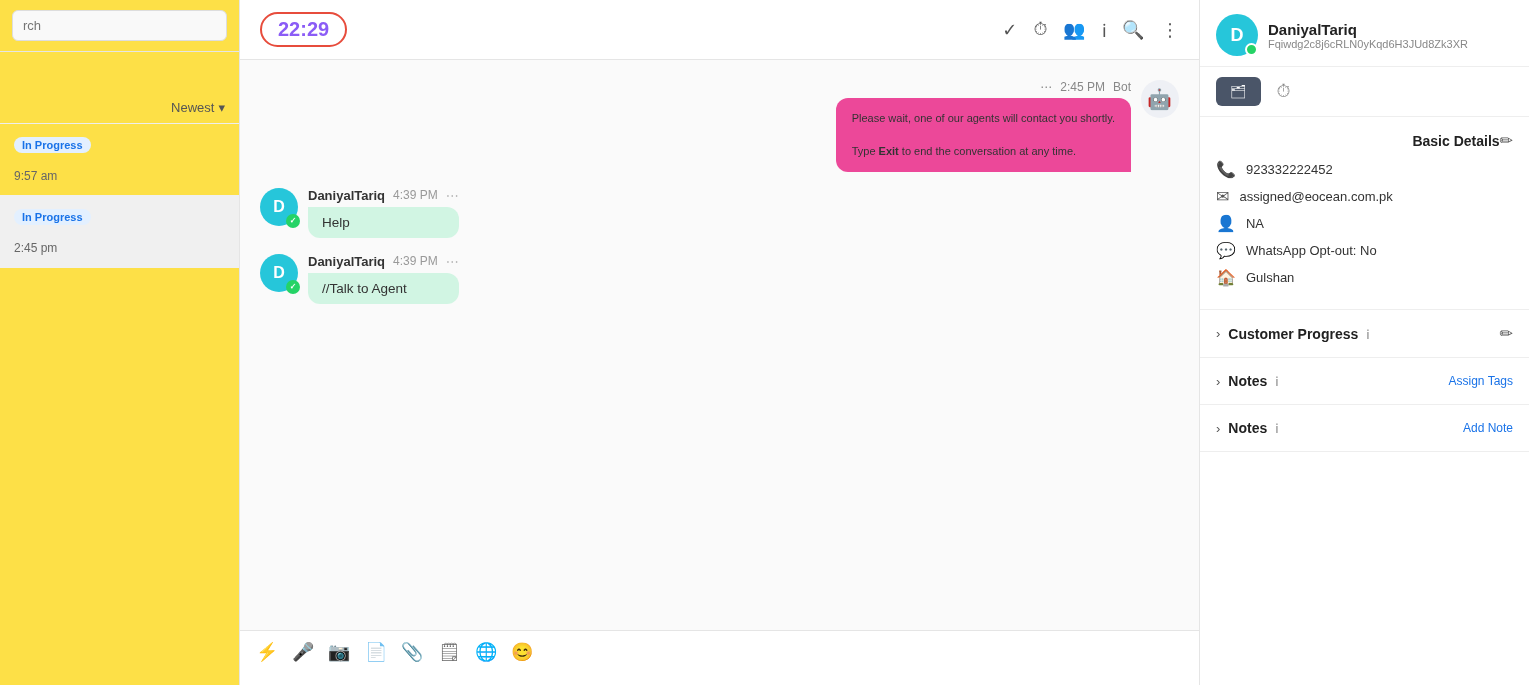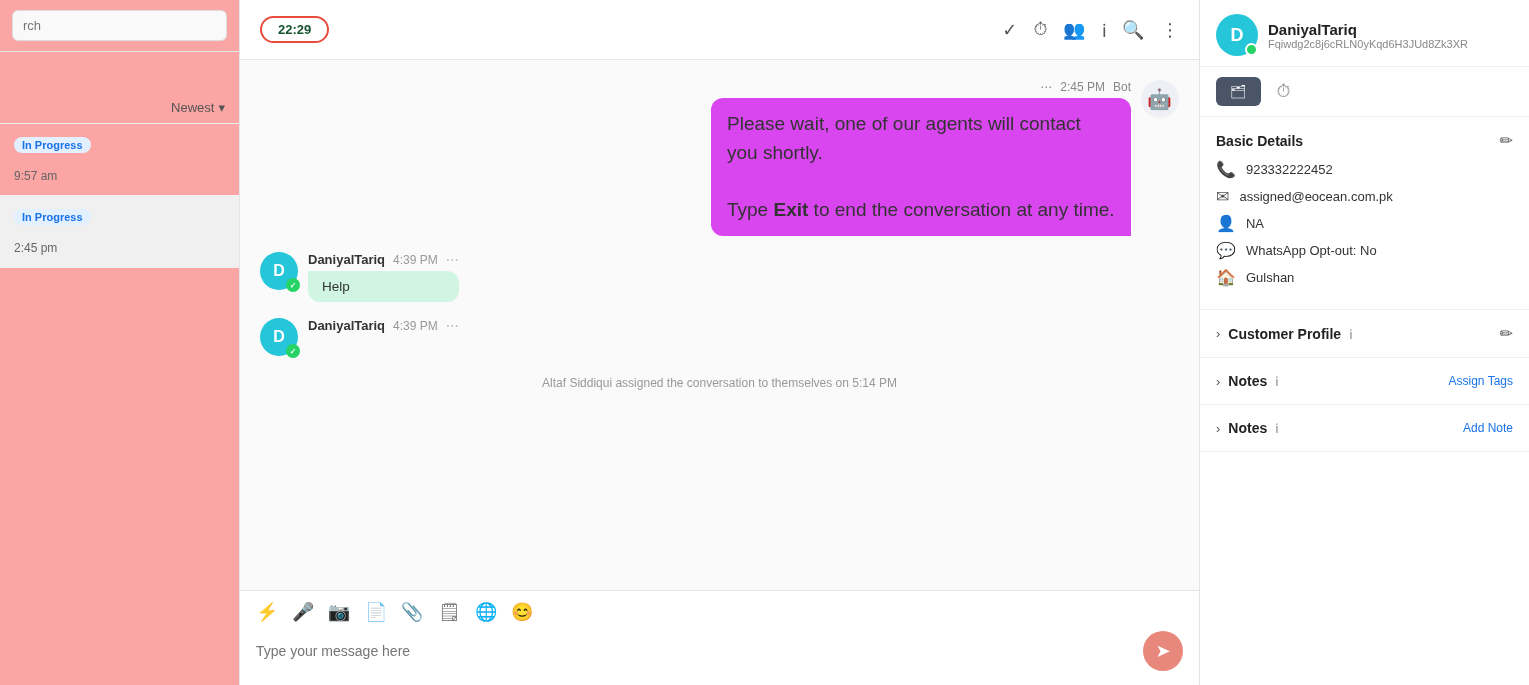--- a/index.html
+++ b/index.html
@@ -1,21 +1,21 @@
 <!DOCTYPE html>
 <html><head>
   <meta charset="utf-8">
   <style>
     * { box-sizing: border-box; margin: 0; padding: 0; }
     body { font-family: -apple-system, BlinkMacSystemFont, 'Segoe UI', sans-serif; background: #f5f5f5; display: flex; height: 685px; overflow: hidden; font-size: 14px; }
 
     
     .sidebar {
       width: 240px;
-      background: #fca5a5;
+      background: #fde047;
       border-right: 1px solid #e5e5e5;
       display: flex;
       flex-direction: column;
       flex-shrink: 0;
     }
     .sidebar-search {
       padding: 10px 12px;
       border-bottom: 1px solid #e5e5e5;
     }
     .sidebar-search input {
@@ -72,22 +72,22 @@
       height: 60px;
       border-bottom: 1px solid #e5e5e5;
       background: #fff;
       flex-shrink: 0;
     }
     .chat-header .timer {
       border: 2px solid #e74c3c;
       border-radius: 20px;
       padding: 4px 16px;
       font-weight: 700;
-      font-size: 13px;
-      color: #14532d;
+      font-size: 20px;
+      color: #8b5cf6;
     }
     .chat-header-icons {
       display: flex;
       align-items: center;
       gap: 16px;
       color: #555;
     }
     .chat-header-icons span { cursor: pointer; font-size: 18px; }
 
     .chat-messages {
@@ -114,25 +114,25 @@
       gap: 4px;
     }
     .bot-msg-info {
       display: flex;
       align-items: center;
       gap: 8px;
       font-size: 12px;
       color: #888;
     }
     .bot-bubble {
-      background: #d946ef;
+      background: #ec4899;
       border-radius: 12px 12px 0 12px;
       padding: 12px 16px;
       max-width: 420px;
-      font-size: 19px;
+      font-size: 11px;
       line-height: 1.5;
       color: #333;
     }
     .bot-avatar {
       width: 38px;
       height: 38px;
       background: #eef0f5;
       border-radius: 50%;
       display: flex;
       align-items: center;
@@ -311,21 +311,21 @@
       padding: 4px 8px;
     }
 
     .rp-section {
       padding: 14px 16px;
       border-bottom: 1px solid #eee;
     }
     .rp-section-header {
       display: flex;
       align-items: center;
-      justify-content: space-between;
+      justify-content: flex-end;
       margin-bottom: 10px;
     }
     .rp-section-title {
       font-weight: 700;
       font-size: 14px;
       color: #222;
     }
     .edit-icon { color: #555; cursor: pointer; font-size: 16px; }
 
     .detail-row {
@@ -444,43 +444,37 @@
       <div class="user-avatar">
         D
         <div class="wa-badge">✓</div>
       </div>
       <div class="user-msg-content">
         <div class="user-msg-header">
           <span class="uname">DaniyalTariq</span>
           <span class="utime">4:39 PM</span>
           <span class="dots">⋯</span>
         </div>
+        <div class="user-bubble">//Talk to Agent</div>
       </div>
     </div>
 
-    <div class="system-msg">Altaf Siddiqui assigned the conversation to themselves on 5:14 PM</div>
   </div>
 
   <div class="chat-input-area">
     <div class="chat-input-toolbar">
       <span>⚡</span>
       <span>🎤</span>
       <span>📷</span>
       <span>📄</span>
       <span>📎</span>
       <span>🗒</span>
       <span>🌐</span>
       <span>😊</span>
     </div>
-    <div class="chat-input-row">
-      <input type="text" placeholder="Type your message here" style="">
-      <div class="send-btn">
-        <span>➤</span>
-      </div>
-    </div>
   </div>
 </div>
 
 <div class="right-panel">
 
   <div class="rp-header">
     <div class="rp-avatar">
       <span>D</span>
       <div class="wa-dot"></div>
     </div>
@@ -518,21 +512,21 @@
     </div>
     <div class="detail-row">
       <span class="icon">🏠</span>
       <span>Gulshan</span>
     </div>
   </div>
 
   <div class="rp-collapsible">
     <div class="rp-collapsible-left">
       <span class="chevron">›</span>
-      <span class="rp-collapsible-title">Customer Profile</span>
+      <span class="rp-collapsible-title">Customer Progress</span>
       <span class="info-icon">ℹ</span>
     </div>
     <span class="edit-icon">✏</span>
   </div>
 
   <div class="rp-collapsible">
     <div class="rp-collapsible-left">
       <span class="chevron">›</span>
       <span class="rp-collapsible-title">Notes</span>
       <span class="info-icon">ℹ</span>

